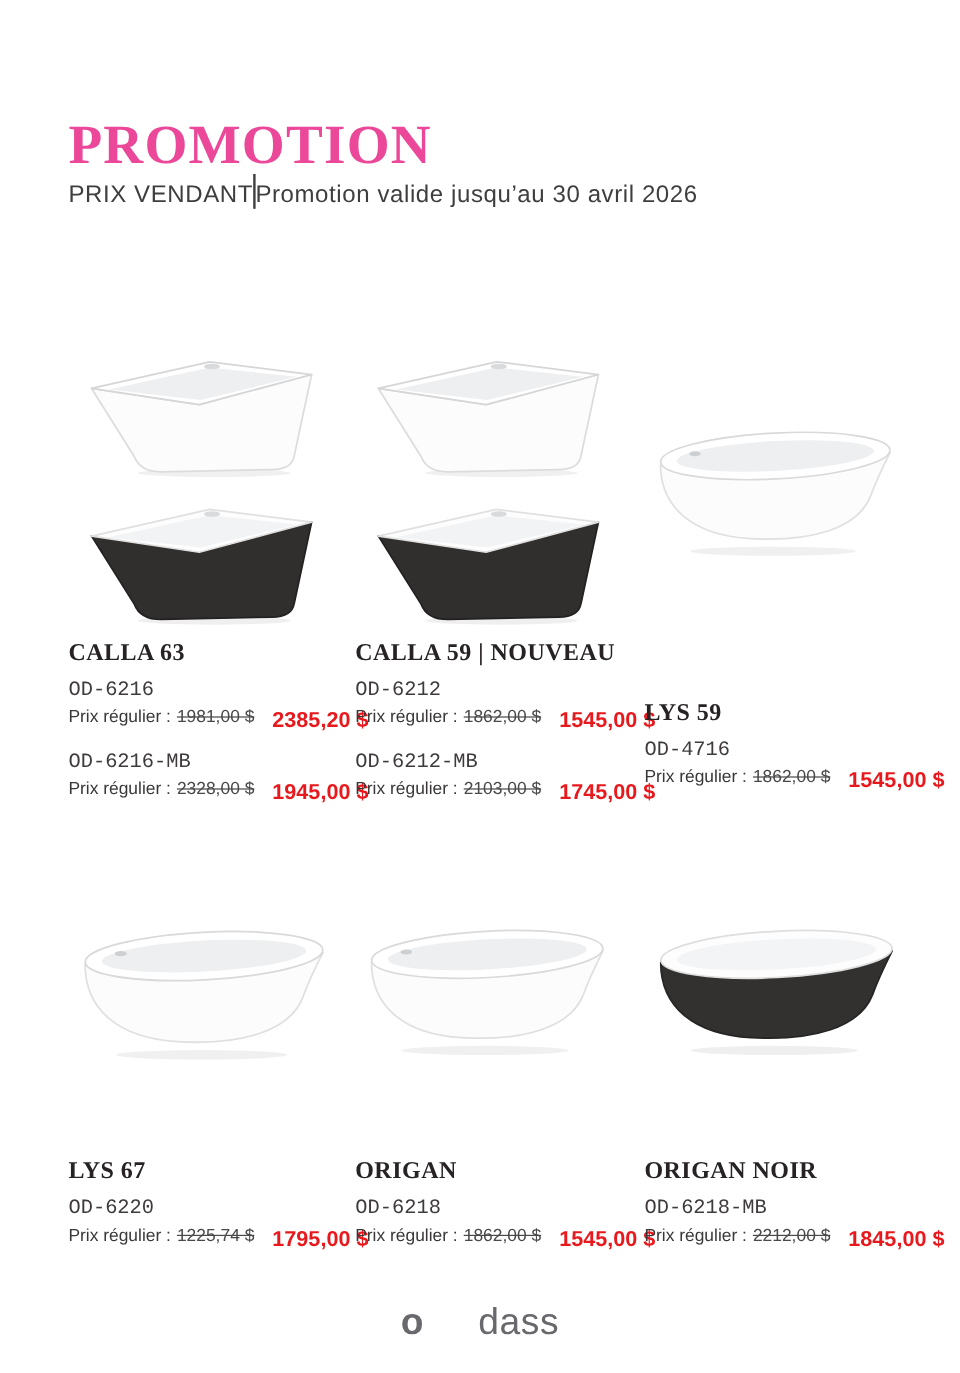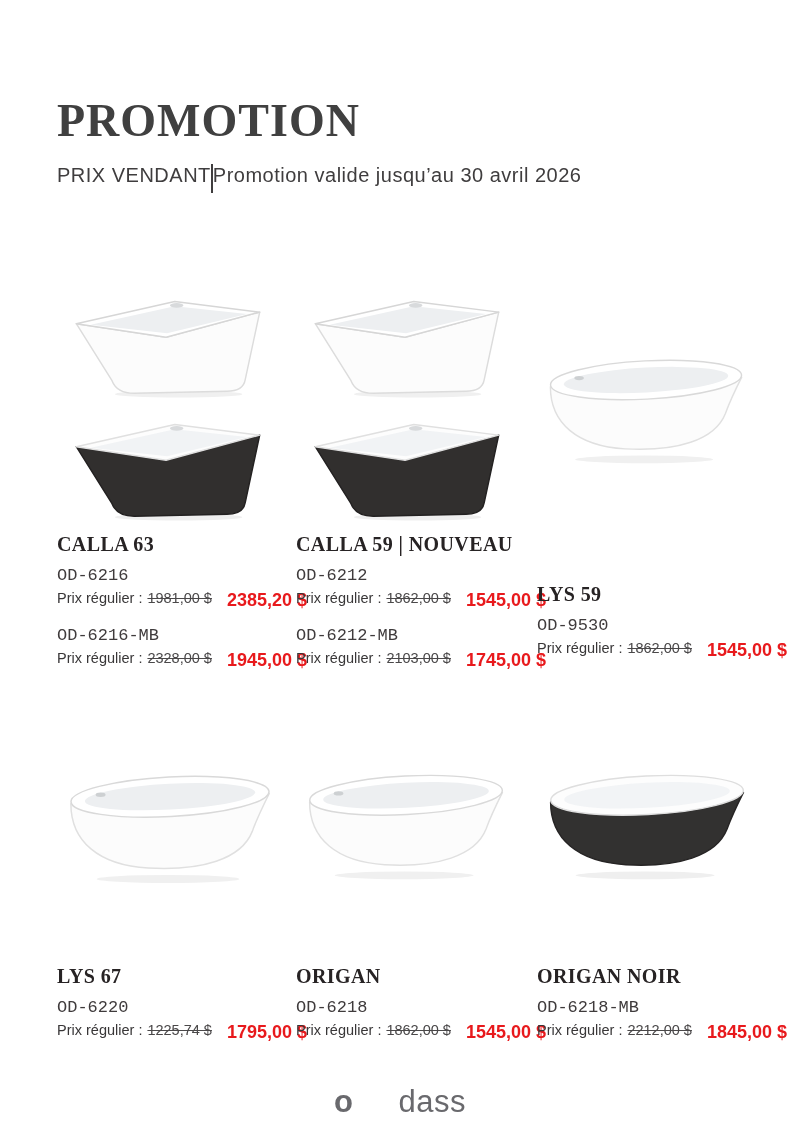--- a/index.html
+++ b/index.html
@@ -14,27 +14,27 @@
     width:800px;height:1144px;position:relative;overflow:hidden;
     background:#ffffff;
     font-family:"Liberation Sans", sans-serif;
     color:var(--ink);
   }
   
   .header{position:absolute;left:57px;top:98px;}
   .title{
     font-family:"Liberation Serif", serif;
     font-size:46px;font-weight:700;letter-spacing:1px;
-    color:#404040;margin:0;line-height:1.02;
+    color:#ec4899;margin:0;line-height:1.02;
   }
   .subtitle{
     font-size:44px;font-weight:400;color:#2b2b2b;
     margin:4px 0 0 0;line-height:1.05;letter-spacing:0;
   }
-  .subline{display:flex;align-items:flex-start;margin-top:19px;}
+  .subline{display:flex;align-items:flex-end;}
   .subline .lbl{font-size:20px;color:#3f3d3e;letter-spacing:0.5px;}
   .subline .divider{width:2px;height:29px;background:#3f3d3e;}
   
   .card{position:absolute;width:246px;}
   .photos{height:248px;position:relative;}
   .row2 .photos{height:215px;}
   .photos svg{display:block;}
   .ph-stack + .ph-stack{margin-top:7px;}
   .ph-offset{margin-top:50px;}
   .ph-row2{margin-top:8px;}
@@ -170,21 +170,21 @@
 </section>
 
 <section class="card c3">
   <div class="photos">
     <svg class="ph-offset" width="220" height="134">
         <use href="#tub-oval-white"></use>
       </svg>
   </div>
   <h2 class="pname">LYS 59</h2>
   <div class="variant">
-    <div class="code">OD-9530</div>
+    <div class="code">OD-4716</div>
     <div class="priceline">
       <span class="plabel">Prix régulier :</span>
       <span class="struck">1862,00 $</span>
       <span class="promo">1545,00 $</span>
     </div>
   </div>
 </section>
 
 <section class="card c4 row2">
   <div class="photos">

